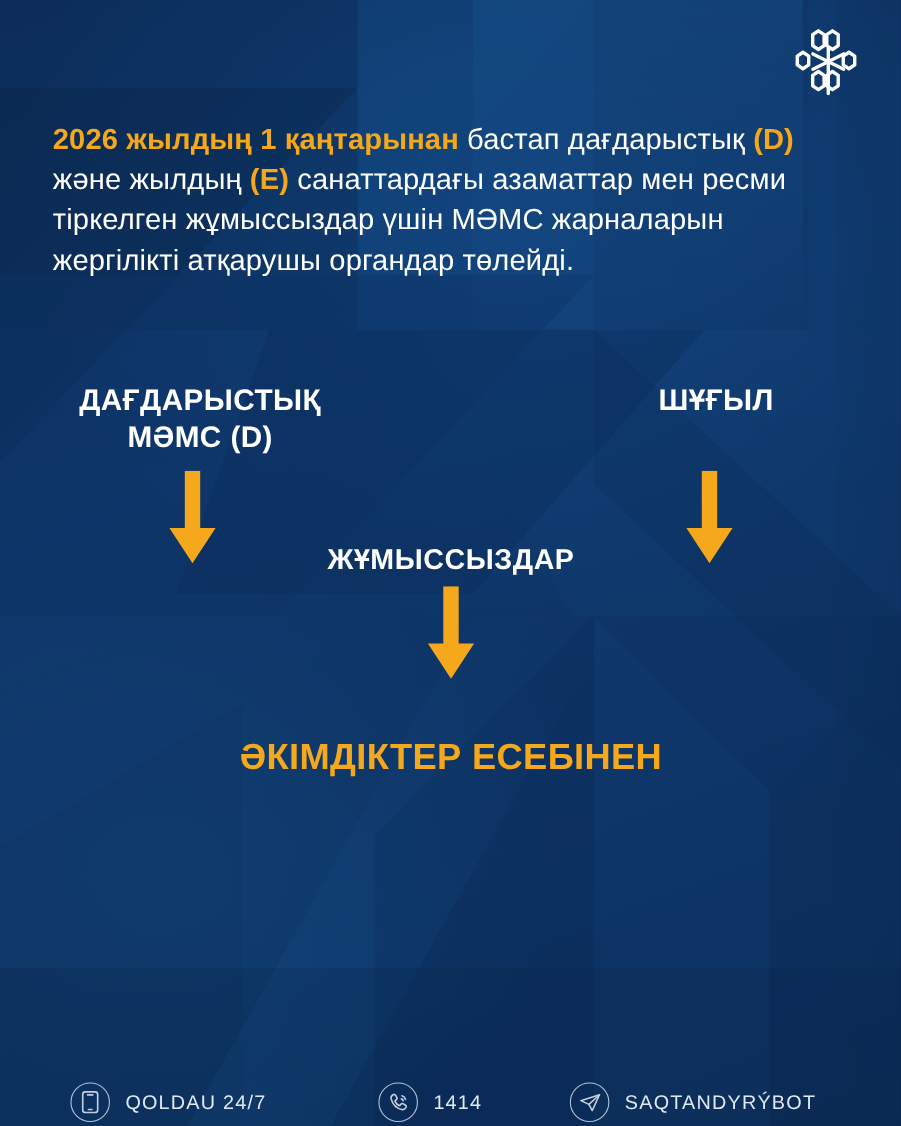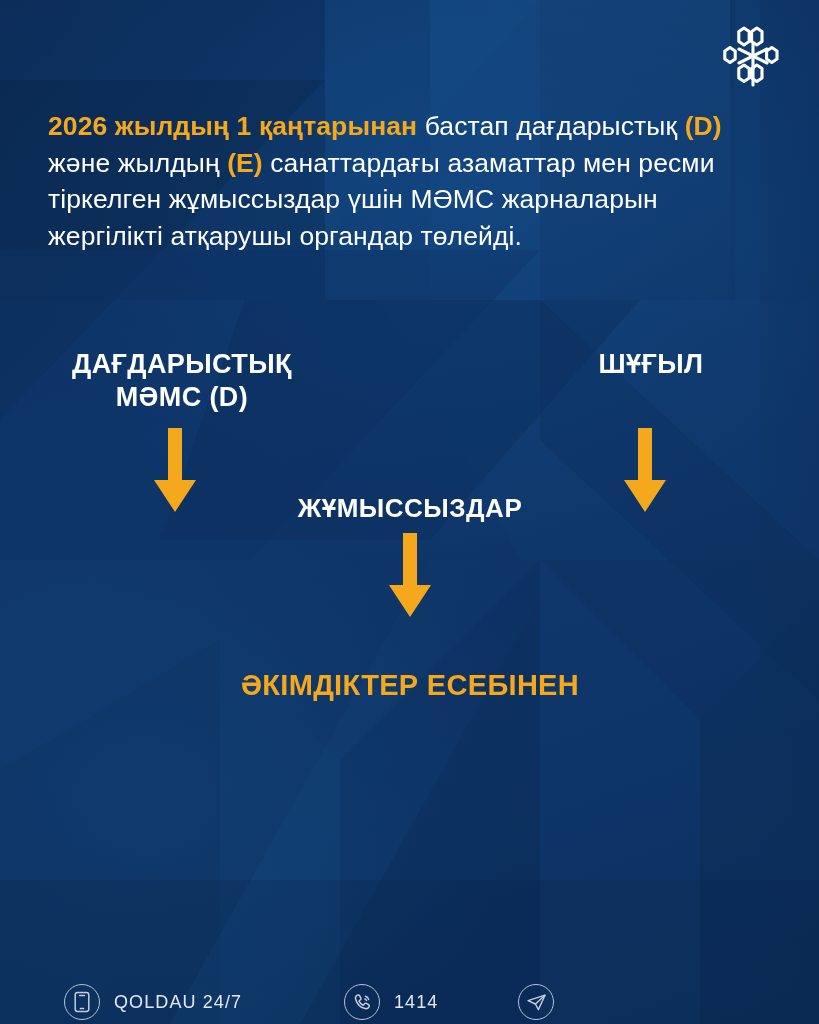--- a/index.html
+++ b/index.html
@@ -65,21 +65,21 @@
     letter-spacing:0.5px;
     margin-top:12px;
   }
 
   .final{
     position:absolute;
     left:90px; top:668px; width:640px;
     text-align:center;
     color:#f5a81c;
     font-weight:700;
-    font-size:29px;
+    font-size:33px;
     line-height:1.2;
     letter-spacing:0.3px;
   }
 
   
   .arrow{ position:absolute; }
   .arrow svg{ display:block; width:100%; height:100%; }
   .arrow-left  { left:152px; top:428px;  width:46px; height:86px; }
   .arrow-right { left:622px; top:428px;  width:46px; height:86px; }
   .arrow-mid   { left:387px; top:533px;  width:46px; height:86px; }
@@ -259,18 +259,19 @@
         <span>1414</span>
       </div>
 
       <div class="f-item f-bot">
         <span class="f-ico">
           <svg width="21" height="19" viewBox="0 0 21 19" fill="none" stroke="#d4dcea" stroke-width="1.4" stroke-linejoin="round">
             <path d="M2.0 7.6 L19.0 2.2 L12.4 16.6 L9.4 11.0 Z"></path>
             <path d="M9.4 11.0 L19.0 2.2" stroke-linecap="round"></path>
           </svg>
         </span>
+        <span>SAQTANDYRÝBOT</span>
       </div>
 
     </div>
 
   </div>
 </div>
 
 </body></html>

